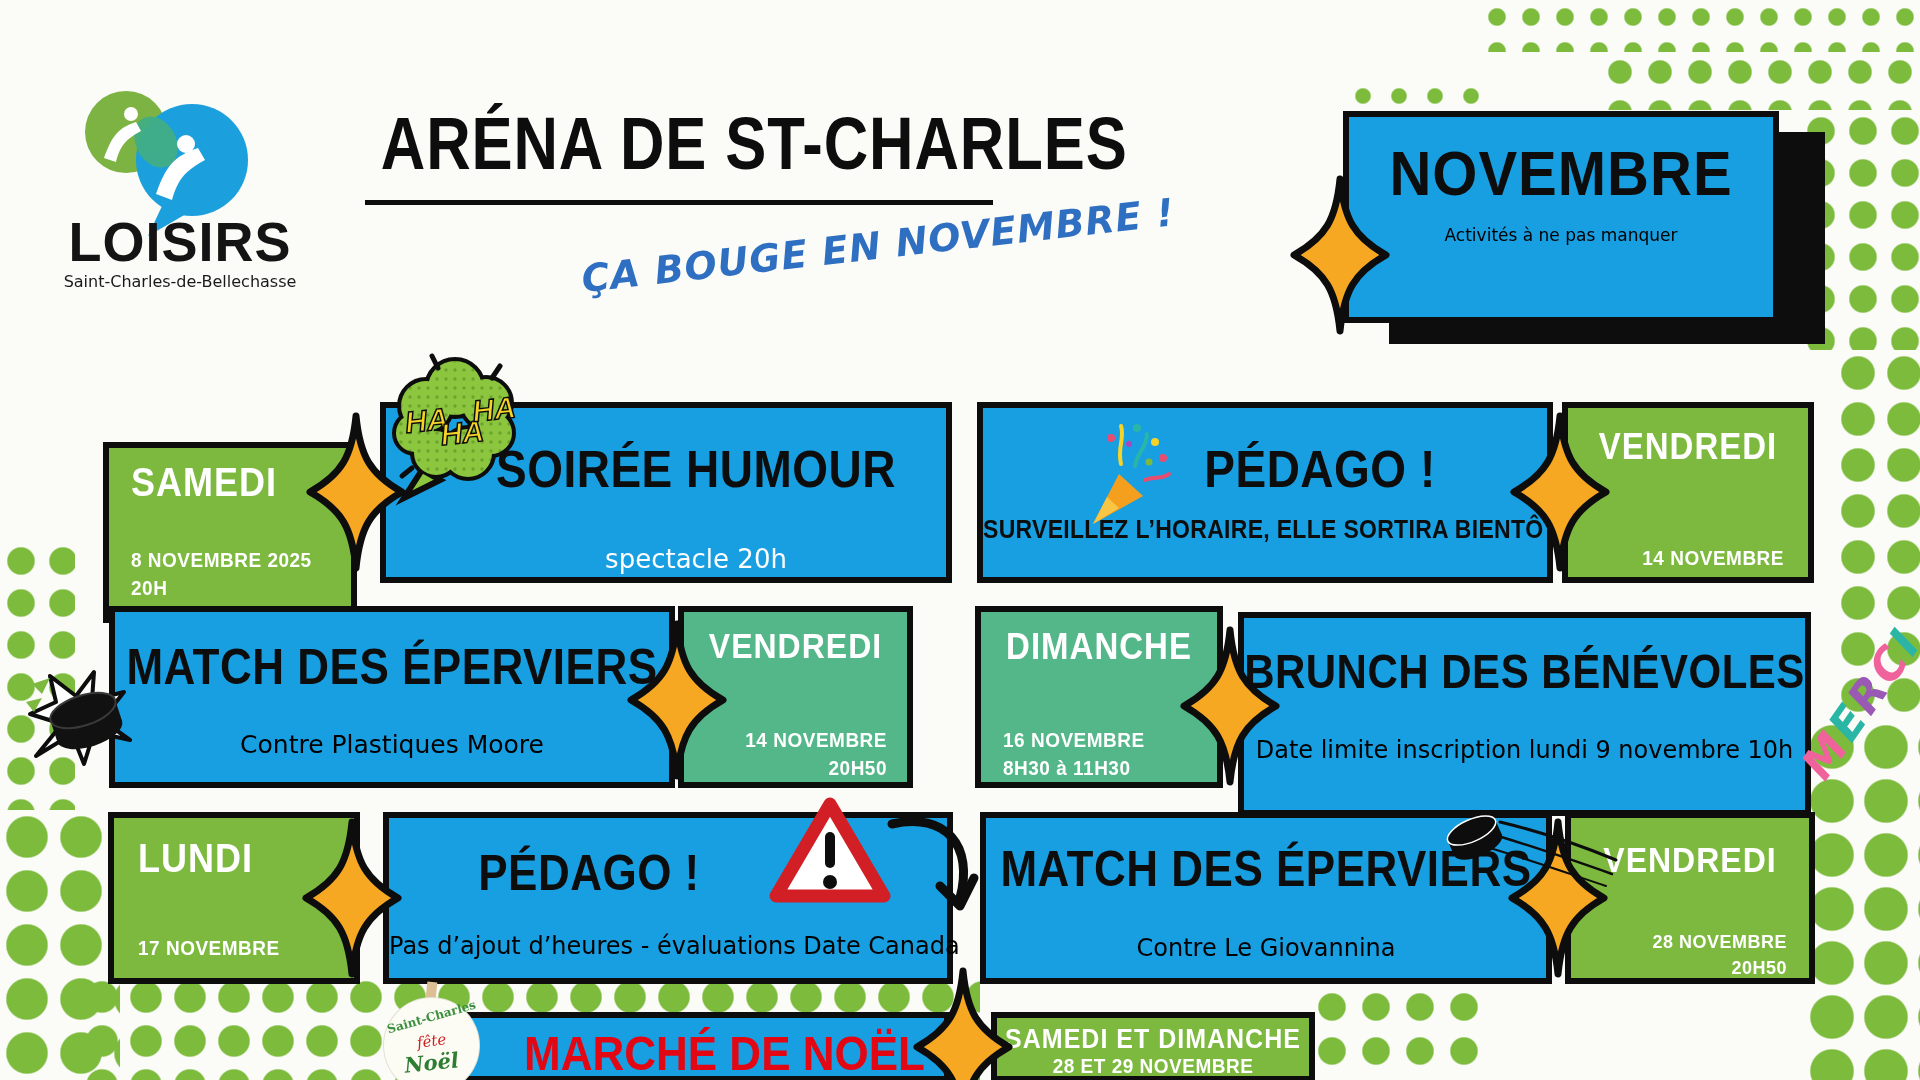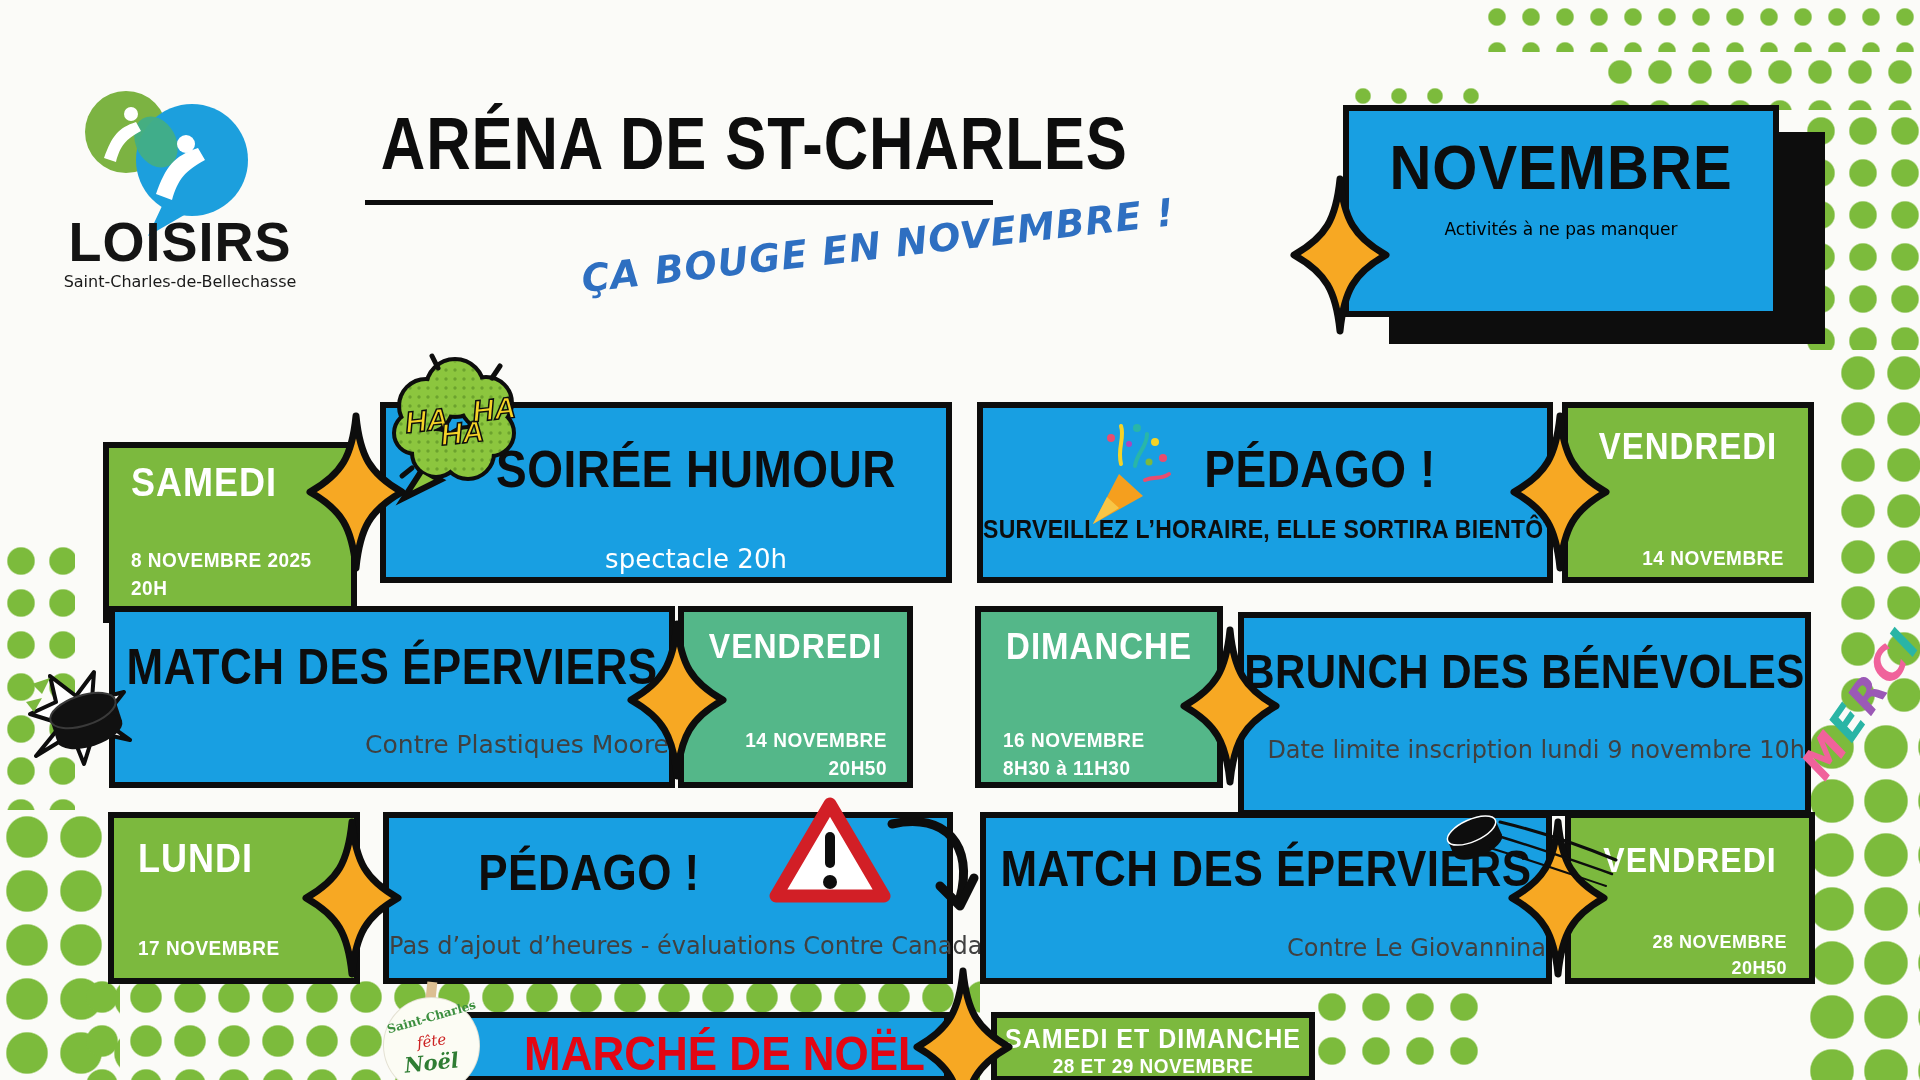--- a/index.html
+++ b/index.html
@@ -8,21 +8,21 @@
   .dots{position:absolute;z-index:1;
         background-image:radial-gradient(circle,#7cbb3c var(--r),transparent calc(var(--r) + 1.5px));
         background-size:var(--s) var(--s);}
   .card{position:absolute;border:6px solid #0d0d0d;box-sizing:border-box;z-index:2;}
   .blue{background:#189fe2}.green{background:#7cb93e}.teal{background:#54b789}
   .abs{position:absolute;}
   .ctr{text-align:center;}
   .evt-title{font-weight:900;color:#0d0d0d;transform:scaleY(1.14);letter-spacing:.5px;white-space:nowrap;}
   .day{font-weight:900;color:#fff;transform:scaleY(1.12);letter-spacing:1px;white-space:nowrap;}
   .small-date{font-weight:800;color:#fff;font-size:19px;letter-spacing:.5px;transform:scaleY(1.06);white-space:nowrap;}
-  .sub{font-family:"DejaVu Sans",sans-serif;color:#404040;white-space:nowrap;text-align:right;}
+  .sub{font-family:"DejaVu Sans",sans-serif;color:#000000;white-space:nowrap;}
   .sub-white{font-family:"DejaVu Sans",sans-serif;color:#ffffff;white-space:nowrap;}
   .caps-sub{font-weight:700;color:#0d0d0d;transform:scaleY(1.1);letter-spacing:.3px;white-space:nowrap;}
   .star{position:absolute;z-index:3;}
   .icon{position:absolute;z-index:3;}
   #page-title{font-weight:900;font-size:70px;color:#0d0d0d;transform:scale(.88,1.06);letter-spacing:1px;white-space:nowrap;}
   #tagline{font-family:"DejaVu Sans",sans-serif;font-weight:bold;font-style:italic;font-size:38px;
            color:#2e6fc1;transform:rotate(-6.5deg);letter-spacing:1px;white-space:nowrap;}
   #logo-title{font-weight:900;font-size:54px;color:#141414;letter-spacing:1px;transform:scaleY(1.03);}
   #logo-sub{font-family:"DejaVu Sans",sans-serif;font-size:16px;color:#1a1a1a;}
   #month-title{font-weight:900;font-size:58px;color:#0d0d0d;transform:scaleY(1.1);letter-spacing:1px;}
@@ -67,21 +67,21 @@
 
   <div class="abs ctr" style="left:340px;top:104px;width:680px;z-index:2;">
     <div id="page-title">ARÉNA DE ST-CHARLES</div>
   </div>
   <div class="abs" style="left:365px;top:200px;width:628px;height:5px;background:#0d0d0d;z-index:2;"></div>
   <div class="abs ctr" style="left:580px;top:228px;width:520px;z-index:2;">
     <div id="tagline">ÇA BOUGE EN NOVEMBRE !</div>
   </div>
 
   <div class="abs" style="left:1389px;top:132px;width:436px;height:212px;background:#0d0d0d;z-index:2;"></div>
-  <div class="card blue" style="left:1343px;top:105px;width:436px;height:212px;">
+  <div class="card blue" style="left:1343px;top:111px;width:436px;height:212px;">
     <div id="month-title" class="abs ctr" style="left:0;right:0;top:22px;">NOVEMBRE</div>
     <div id="month-sub" class="abs ctr" style="left:0;right:0;top:108px;">Activités à ne pas manquer</div>
   </div>
 
   <div class="card green" style="left:103px;top:402px;width:254px;height:181px;margin-top:40px;">
     <div class="day abs" style="left:22px;top:14px;font-size:36px;">SAMEDI</div>
     <div class="small-date abs" style="left:22px;top:102px;">8 NOVEMBRE 2025</div>
     <div class="small-date abs" style="left:22px;top:130px;">20H</div>
   </div>
 
@@ -122,21 +122,21 @@
     <div class="sub abs ctr" style="left:0;right:0;top:118px;font-size:24px;">Date limite inscription lundi 9 novembre 10h</div>
   </div>
 
   <div class="card green" style="left:108px;top:812px;width:252px;height:172px;">
     <div class="day abs" style="left:24px;top:20px;font-size:36px;">LUNDI</div>
     <div class="small-date abs" style="left:24px;top:120px;">17 NOVEMBRE</div>
   </div>
 
   <div class="card blue" style="left:383px;top:812px;width:570px;height:172px;">
     <div class="evt-title abs ctr" style="left:40px;width:320px;top:30px;font-size:44px;">PÉDAGO !</div>
-    <div class="sub abs ctr" style="left:0;right:0;top:114px;font-size:24px;">Pas d’ajout d’heures - évaluations Contre Canada</div>
+    <div class="sub abs ctr" style="left:0;right:0;top:114px;font-size:24px;">Pas d’ajout d’heures - évaluations Date Canada</div>
   </div>
 
   <div class="card blue" style="left:980px;top:812px;width:572px;height:172px;">
     <div class="evt-title abs ctr" style="left:0;right:0;top:26px;font-size:44px;">MATCH DES ÉPERVIERS</div>
     <div class="sub abs ctr" style="left:0;right:0;top:116px;font-size:24px;">Contre Le Giovannina</div>
   </div>
 
   <div class="card green" style="left:1565px;top:812px;width:250px;height:172px;">
     <div class="day abs ctr" style="left:0;right:0;top:24px;font-size:32px;">VENDREDI</div>
     <div class="small-date abs" style="right:22px;top:114px;font-size:18px;">28 NOVEMBRE</div>

